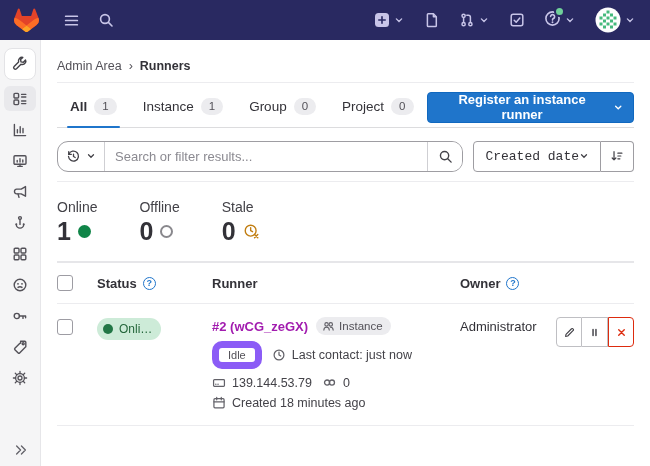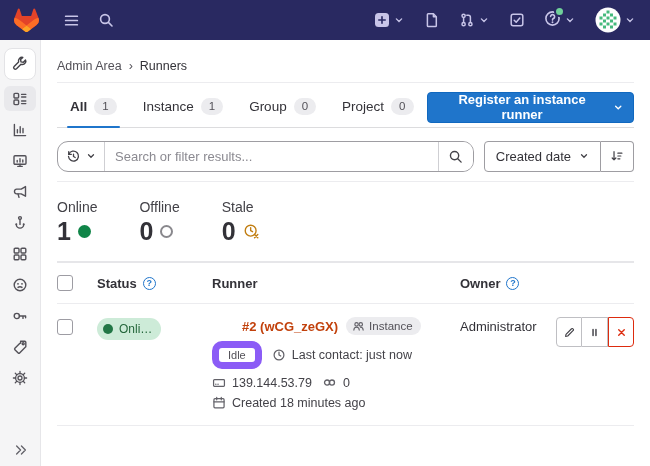--- a/index.html
+++ b/index.html
@@ -21,40 +21,40 @@
   .sidebar { width:41px; background:#f5f5f6; border-right:1px solid #e6e6e9; display:flex; flex-direction:column; align-items:center; padding-top:8px; gap:6px; position:relative; flex:0 0 auto; }
   .ctx-tile { width:32px; height:32px; border-radius:8px; background:#fff; border:1px solid #e3e3e6; display:flex; align-items:center; justify-content:center; color:#434248; cursor:pointer; }
   .side-item { width:32px; height:25px; border-radius:6px; display:flex; align-items:center; justify-content:center; color:#535158; cursor:pointer; }
   .side-item.active { background:#e9e9ec; }
   .collapse-btn { position:absolute; bottom:9px; left:0; width:41px; display:flex; justify-content:center; color:#626168; cursor:pointer; }
 
   .content { flex:1; padding:5px 16px; min-width:0; }
 
   
   .breadcrumb { display:flex; align-items:center; gap:7px; padding:14px 0 9px; border-bottom:1px solid #ececef; font-size:12.5px; color:#535158; }
-  .crumb-current { color:#333238; font-weight:400; }
+  .crumb-current { color:#333238; font-weight:700; }
 
   
   .tabs-row { display:flex; align-items:center; border-bottom:1px solid #dcdcde; margin-top:5px; }
   .tabs { display:flex; flex:1;text-align:center; }
   .tab { position:relative; display:flex; align-items:center; gap:7px; padding:10px 13px 12px; font-size:13.5px; color:#333238; cursor:pointer; }
   .tab.active { font-weight:700; }
   .tab.active::after { content:""; position:absolute; left:10px; right:10px; bottom:-1px; height:2px; background:#1f75cb; border-radius:2px; }
   .count-badge { background:#ececef; color:#535158; font-size:11.5px; font-weight:400; border-radius:10px; padding:2px 8px; line-height:1.1; }
   .register-btn { background:#1f75cb; border:1px solid #1068bf; color:#fff; border-radius:4px; height:31px; padding:0 10px 0 13px; font-size:13px; font-weight:700; display:flex; align-items:center; gap:9px; cursor:pointer; font-family:inherit; }
 
   
   .search-row { display:flex; gap:10px; padding:13px 0 9px; border-bottom:1px solid #ececef; align-items:center; }
   .filtered-search { flex:1; display:flex; align-items:stretch; border:1px solid #9e9da2; border-radius:11px; height:31px; background:#fff; overflow:hidden; }
   .history-seg { display:flex; align-items:center; gap:5px; padding:0 8px; border-right:1px solid #cfcfd3; color:#434248; cursor:pointer; }
   .filtered-search input { border:none; outline:none; flex:1; padding:0 10px; font-size:13px; color:#333238; font-family:inherit; min-width:0; }
   .filtered-search input::placeholder { color:#8b8a91; }
   .search-btn { width:35px; border:none; border-left:1px solid #cfcfd3; background:#fff; color:#434248; display:flex; align-items:center; justify-content:center; cursor:pointer; }
   .sort-group { display:flex; }
-  .created-btn { height:31px; background:#fff; border:1px solid #9e9da2; border-radius:4px 0 0 4px; padding:0 11px; font-size:13px; color:#333238; display:flex; align-items:center; gap:8px; cursor:pointer; font-family:Liberation Sans, sans-serif; }
+  .created-btn { height:31px; background:#fff; border:1px solid #9e9da2; border-radius:4px 0 0 4px; padding:0 11px; font-size:13px; color:#333238; display:flex; align-items:center; cursor:pointer; font-family:Liberation Mono, monospace; }
   .sort-dir-btn { height:31px; width:33px; background:#fff; border:1px solid #9e9da2; border-left:none; border-radius:0 4px 4px 0; color:#434248; display:flex; align-items:center; justify-content:center; cursor:pointer; }
 
   
   .stats-row { display:flex; gap:42px; padding:17px 0 16px; }
   .stat-label { font-size:14px; color:#434248; margin-bottom:3px; }
   .stat-value { font-size:25px; font-weight:700; color:#333238; display:flex; align-items:center; gap:7px; line-height:1.1; }
   .dot-online { width:13px; height:13px; border-radius:50%; background:#108548; display:inline-block; }
   .dot-offline { width:13px; height:13px; border-radius:50%; border:2px solid #89888d; background:#fff; display:inline-block; }
   .stale-icon { color:#c17d10; display:flex; }
 
@@ -69,21 +69,21 @@
   .col-actions { width:82px; display:flex; justify-content:flex-end; }
   .th-label { display:flex; align-items:center; gap:6px; }
   .qmark { width:13px; height:13px; border:1.5px solid #1f75cb; color:#1f75cb; border-radius:50%; font-size:9px; font-weight:700; display:inline-flex; align-items:center; justify-content:center; cursor:pointer; line-height:1; }
   .checkbox { width:16px; height:16px; border:1.5px solid #9d9ca3; border-radius:3px; background:#fff; cursor:pointer; }
 
   .trow { display:flex; padding:13px 0 15px; border-bottom:1px solid #ececef; }
   .status-badge { background:#cdebd8; color:#24663b; height:22px; border-radius:11px; padding:0 9px 0 6px; display:inline-flex; align-items:center; gap:6px; font-size:12px; margin-top:1px; }
   .status-dot { width:10px; height:10px; border-radius:50%; background:#217645; }
   .runner-cell { display:flex; flex-direction:column; gap:6px; font-size:12.5px; color:#434248; }
   .runner-line1 { display:flex; align-items:center; gap:8px; }
-  .runner-link { color:#c2410c; font-weight:700; font-size:13px; text-decoration:none; cursor:pointer;margin-left:30px; }
+  .runner-link { color:#a21caf; font-weight:700; font-size:13px; text-decoration:none; cursor:pointer; }
   .type-badge { background:#ececef; color:#535158; border-radius:10px; padding:2.5px 8px 2.5px 6px; font-size:11.5px; display:inline-flex; align-items:center; gap:4px; }
   .meta-line { display:flex; align-items:center; gap:6px; }
   .meta-line .mi { color:#626168; display:flex; }
   .idle-badge { border:7px solid #8b5cf6; color:#535158; border-radius:10px; padding:1px 9px; font-size:11px; margin-right:4px; }
   .owner-link { font-size:13px; color:#333238; padding-top:3px; cursor:pointer; }
   .actions { display:flex; height:30px; }
   .action-btn { width:26px; background:#fff; border:1px solid #bfbfc3; color:#434248; display:flex; align-items:center; justify-content:center; cursor:pointer; padding:0; }
   .action-btn.edit { border-radius:4px 0 0 4px; }
   .action-btn.pause { border-left:none; }
   .action-btn.delete { border:1px solid #dd2b0e; color:#dd2b0e; border-radius:0 4px 4px 0; }

